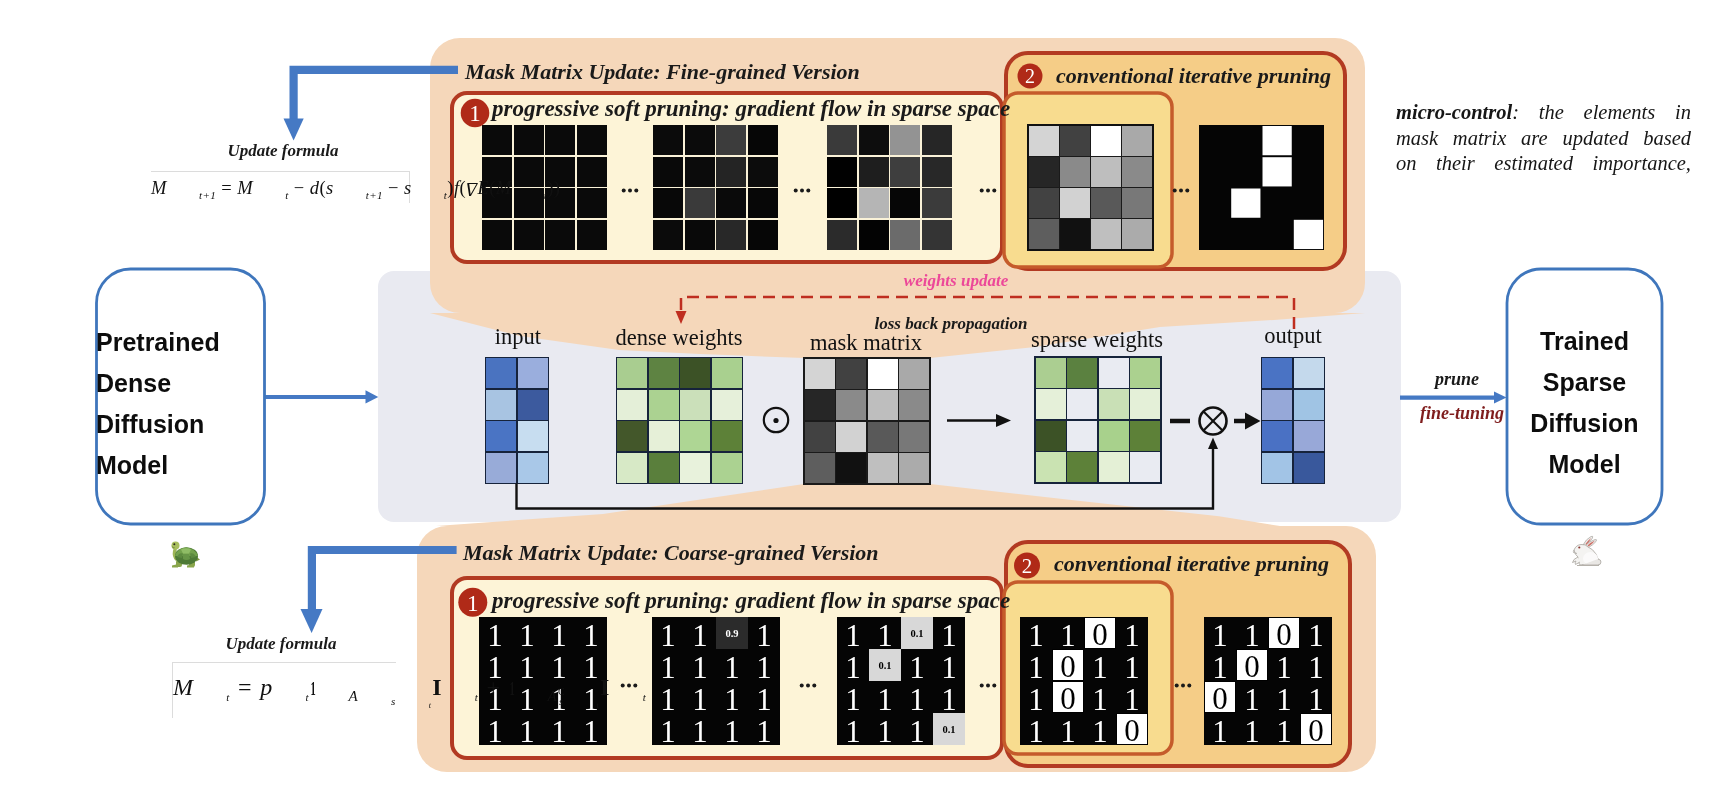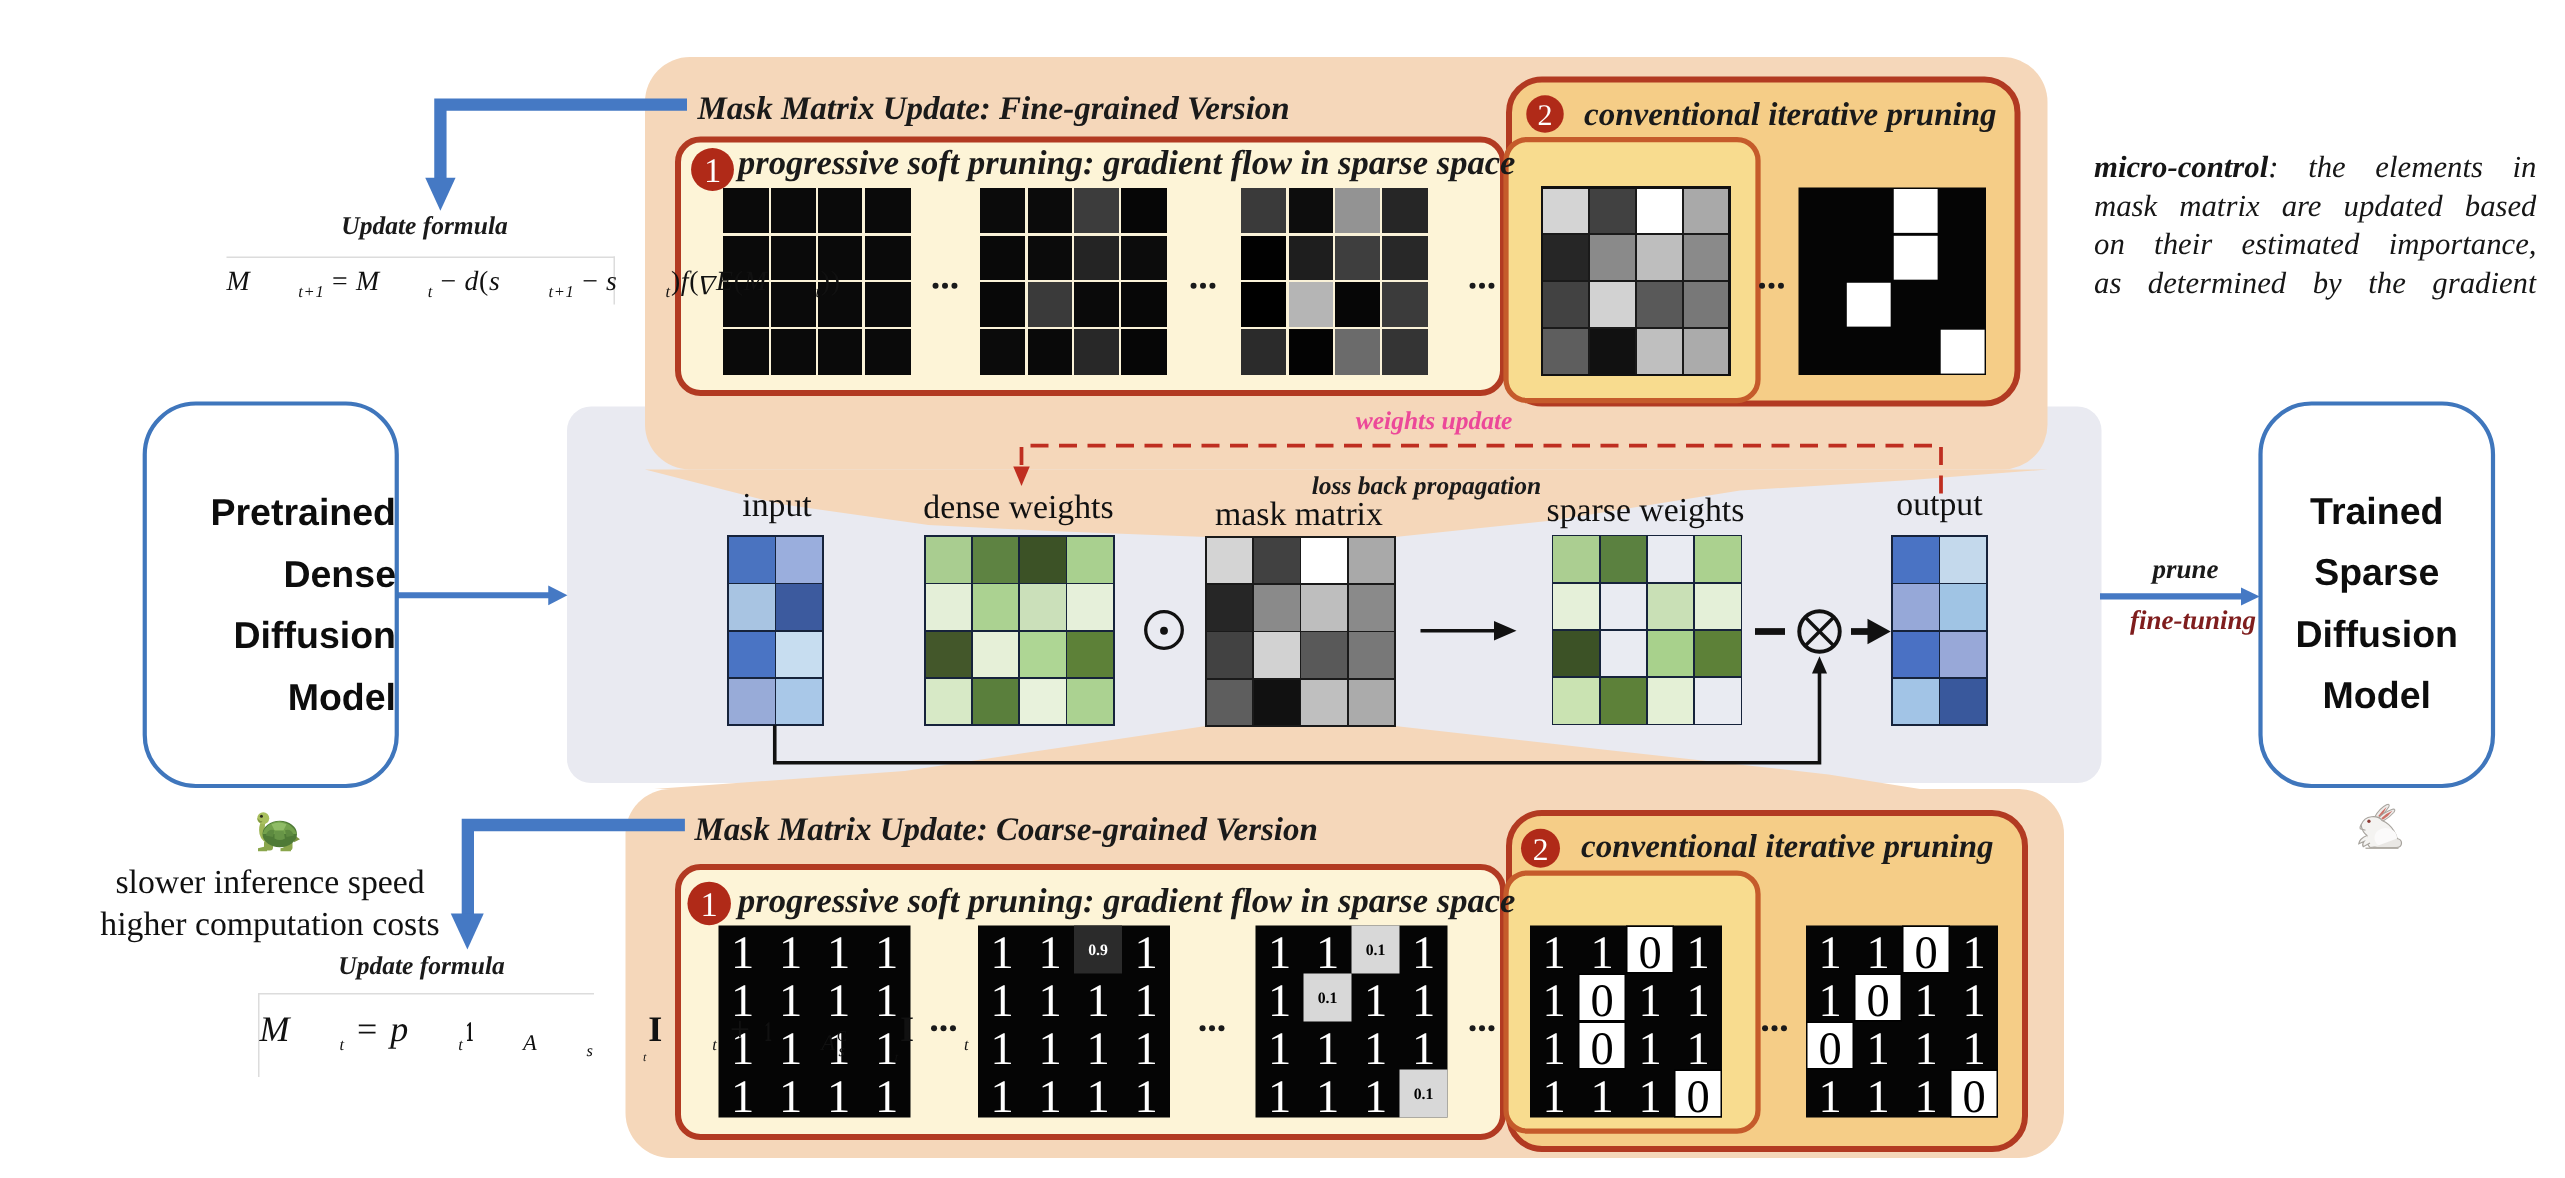--- a/index.html
+++ b/index.html
@@ -365,27 +365,25 @@
     <div style="position:absolute;left:492px;top:588px;font:italic bold 23px 'Liberation Serif';color:#1a1a1a;white-space:nowrap">progressive soft pruning: gradient flow in sparse space</div>
     <div style="position:absolute;left:1056px;top:63px;font:italic bold 22px 'Liberation Serif';color:#1a1a1a;white-space:nowrap">conventional iterative pruning</div>
     <div style="position:absolute;left:1054px;top:551px;font:italic bold 22px 'Liberation Serif';color:#1a1a1a;white-space:nowrap">conventional iterative pruning</div>
     <div style="position:absolute;left:418px;top:324px;width:200px;text-align:center;font:22.5px 'Liberation Serif';color:#111">input</div>
     <div style="position:absolute;left:579px;top:325px;width:200px;text-align:center;font:22.5px 'Liberation Serif';color:#111">dense weights</div>
     <div style="position:absolute;left:766px;top:330px;width:200px;text-align:center;font:22.5px 'Liberation Serif';color:#111">mask matrix</div>
     <div style="position:absolute;left:997px;top:327px;width:200px;text-align:center;font:22.5px 'Liberation Serif';color:#111">sparse weights</div>
     <div style="position:absolute;left:1193px;top:323px;width:200px;text-align:center;font:22.5px 'Liberation Serif';color:#111">output</div>
     <div style="position:absolute;left:856px;top:271px;width:200px;text-align:center;font:italic bold 17px 'Liberation Serif';color:#ec4899">weights update</div>
     <div style="position:absolute;left:851px;top:314px;width:200px;text-align:center;font:italic bold 17px 'Liberation Serif';color:#1a1a1a">loss back propagation</div>
-    <div style="position:absolute;left:96px;top:322px;width:168px;text-align:right;font:bold 25px 'Liberation Sans';color:#0d0d0d;line-height:41px">Pretrained<br>Dense<br>Diffusion<br>Model</div>
+    <div style="position:absolute;left:96px;top:322px;width:168px;text-align:left;font:bold 25px 'Liberation Sans';color:#0d0d0d;line-height:41px">Pretrained<br>Dense<br>Diffusion<br>Model</div>
     <div style="position:absolute;left:1507px;top:321px;width:155px;text-align:center;font:bold 25px 'Liberation Sans';color:#0d0d0d;line-height:41px">Trained<br>Sparse<br>Diffusion<br>Model</div>
     <div style="position:absolute;left:1407px;top:369px;width:100px;text-align:center;font:italic bold 18px 'Liberation Serif';color:#1a1a1a">prune</div>
     <div style="position:absolute;left:1404px;top:403px;width:100px;text-align:right;font:italic bold 18px 'Liberation Serif';color:#7f1d1d">fine-tuning</div>
-    <div style="position:absolute;left:60px;top:574px;width:240px;text-align:center;font:22.5px 'Liberation Serif';color:#111;line-height:28px">slower inference speed<br>higher computation costs</div>
     <div style="position:absolute;left:183px;top:141px;width:200px;text-align:center;font:italic bold 17px 'Liberation Serif';color:#1a1a1a">Update formula</div>
     <div style="position:absolute;left:181px;top:634px;width:200px;text-align:center;font:italic bold 17px 'Liberation Serif';color:#1a1a1a">Update formula</div>
     <div style="position:absolute;left:151px;top:171px;width:258px;height:31px;background:#fff;border-top:1px solid #dcdcdc;border-right:1px solid #dcdcdc;font:italic 18.5px 'Liberation Serif';color:#111;text-align:center;line-height:33px;white-space:nowrap;letter-spacing:0.45px"><i>M</i><sub>t+1</sub> <span style="font-style:normal">=</span> <i>M</i><sub>t</sub> <span style="font-style:normal">−</span> <i>d</i><span style="font-style:normal">(</span><i>s</i><sub>t+1</sub> <span style="font-style:normal">−</span> <i>s</i><sub>t</sub><span style="font-style:normal">)</span><i>f</i><span style="font-style:normal">(</span><span style="display:inline-block;transform:rotate(180deg)">Δ</span><i>E</i><span style="font-style:normal">(</span><i>M</i><sub>t</sub><span style="font-style:normal">))</span></div>
     <div style="position:absolute;left:172px;top:662px;width:223px;height:55px;background:#fff;border-top:1px solid #dcdcdc;border-left:1px solid #dcdcdc;font:italic 24px 'Liberation Serif';color:#111;text-align:center;line-height:48px;white-space:nowrap;letter-spacing:1.3px"><i>M</i><sub>t</sub> <span style="font-style:normal">=</span> <i>p</i><sub>t</sub><span style="display:inline-block;transform:scaleX(0.55);margin:0 -2px;font-style:normal;font-weight:bold;font-size:19px">1</span><sub style="font-size:15px"><i>A</i><sub style="font-size:11px"><i>s</i><sub style="font-size:8px"><i>t</i></sub></sub></sub><b style="font-style:normal">I</b><sub>t</sub> <span style="font-style:normal">+</span> <span style="display:inline-block;transform:scaleX(0.55);margin:0 -2px;font-style:normal;font-weight:bold;font-size:19px">1</span><sub style="font-size:15px"><i>A</i><sup style="font-size:10px;font-style:normal">C</sup><sub style="font-size:11px;margin-left:-7px"><i>s</i><sub style="font-size:8px"><i>t</i></sub></sub></sub><b style="font-style:normal">I</b><sub>t</sub></div>
     <div style="position:absolute;left:1396px;top:100px;width:295px;font:italic 20.5px 'Liberation Serif';color:#161616;line-height:25.7px">
       <div style="text-align:justify;height:25.7px;overflow:hidden"><b>micro-control</b>: the elements in<span style="display:inline-block;width:100%"></span></div>
       <div style="text-align:justify;height:25.7px;overflow:hidden">mask matrix are updated based<span style="display:inline-block;width:100%"></span></div>
       <div style="text-align:justify;height:25.7px;overflow:hidden">on their estimated importance,<span style="display:inline-block;width:100%"></span></div>
-      <div style="text-align:justify;height:25.7px;overflow:hidden">as determined by the gradient<span style="display:inline-block;width:100%"></span></div>
     </div>
 </div>
 </body></html>

